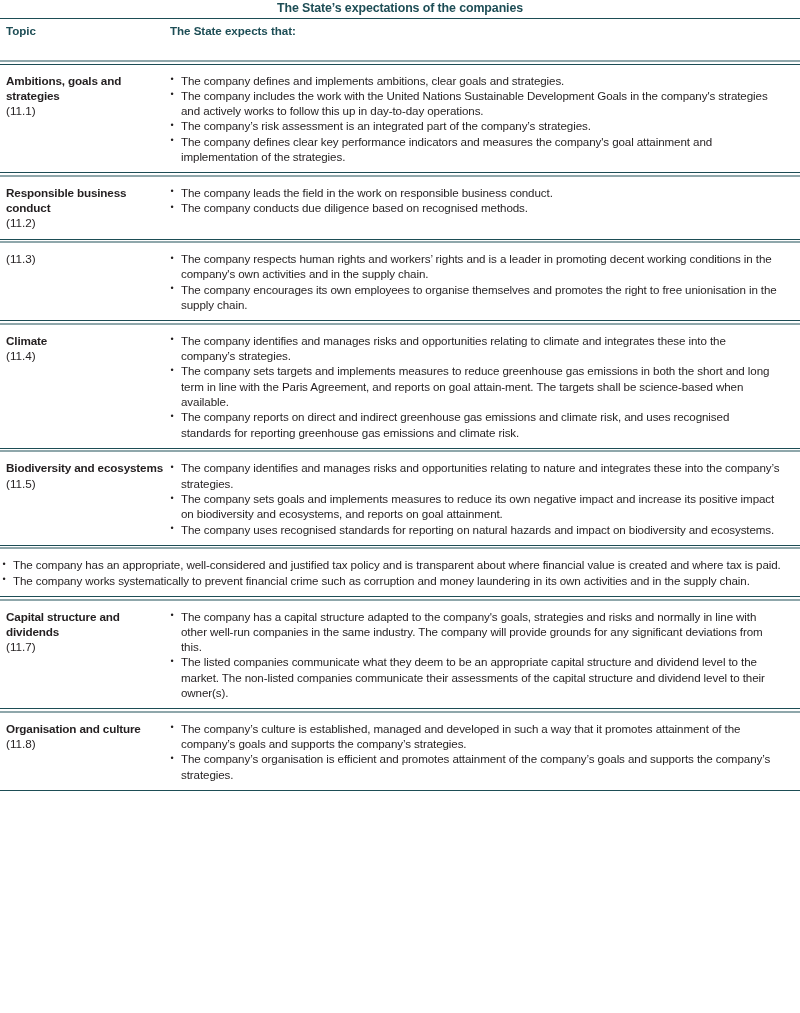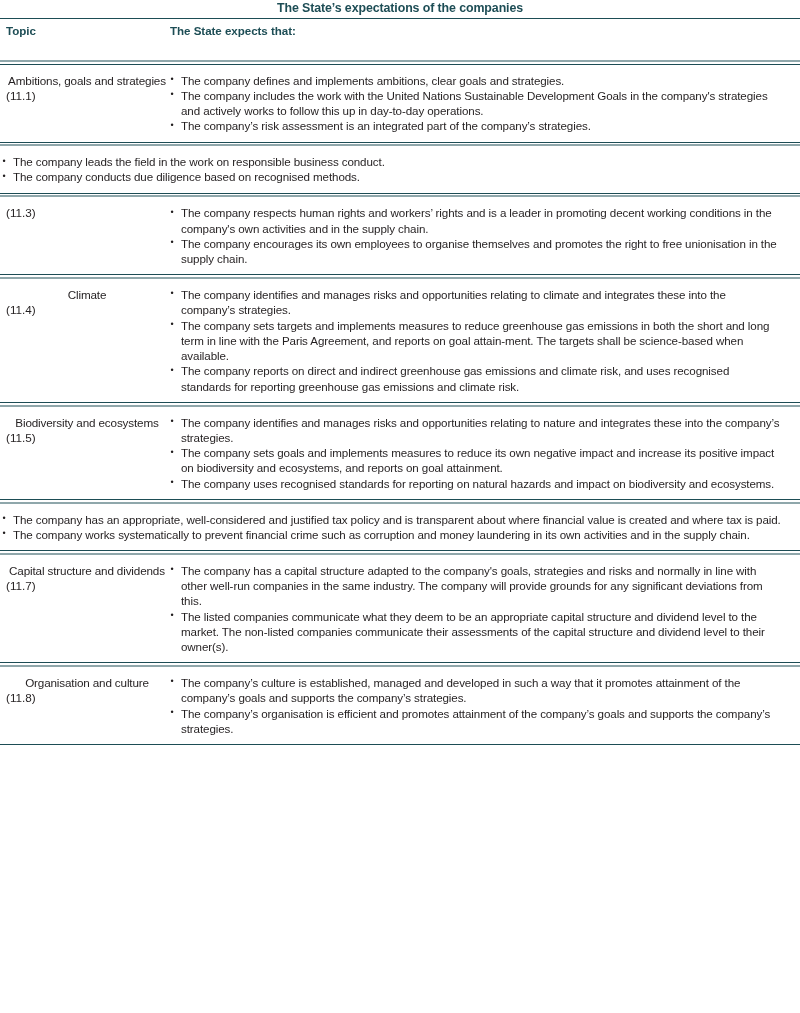--- a/index.html
+++ b/index.html
@@ -81,25 +81,24 @@
     box-sizing: border-box;
   }
   .topic-cell {
     width: 168px;
     flex: 0 0 168px;
     padding-left: 6px;
     box-sizing: border-box;
   }
   .topic-title {
     font-size: 11.7px;
-    font-weight: normal;
+    font-weight: bold;
     line-height: 15.3px;
     color: #231f20;
     letter-spacing: -0.15px;
-    text-align: center;
   }
   .topic-num {
     font-size: 11.7px;
     font-weight: normal;
     line-height: 15.3px;
     color: #231f20;
   }
   .topic-num.spaced { margin-top: 15.3px; }
 
   .expect-cell {
@@ -159,30 +158,35 @@
       <div class="row">
         <div class="topic-cell">
           <div class="topic-title">Ambitions, goals and strategies</div>
           <div class="topic-num">(11.1)</div>
         </div>
         <div class="expect-cell">
           <ul class="bullets">
             <li>The company defines and implements ambitions, clear goals and strategies.</li>
             <li>The company includes the work with the United Nations Sustainable Development Goals in the company's strategies and actively works to follow this up in day-to-day operations.</li>
             <li>The company’s risk assessment is an integrated part of the company’s strategies.</li>
-          </ul>
-        </div>
-      </div>
-      <div class="row-pad"></div>
-      <div class="rule-pair">
-        <div class="rule-dark"></div>
-        <div class="gap"></div>
-        <div class="rule-light"></div>
-      </div>
-      <div class="row">
+            <li>The company defines clear key performance indicators and measures the company's goal attainment and implementation of the strategies.</li>
+          </ul>
+        </div>
+      </div>
+      <div class="row-pad"></div>
+      <div class="rule-pair">
+        <div class="rule-dark"></div>
+        <div class="gap"></div>
+        <div class="rule-light"></div>
+      </div>
+      <div class="row">
+        <div class="topic-cell">
+          <div class="topic-title">Responsible business conduct</div>
+          <div class="topic-num">(11.2)</div>
+        </div>
         <div class="expect-cell">
           <ul class="bullets">
             <li>The company leads the field in the work on responsible business conduct.</li>
             <li>The company conducts due diligence based on recognised methods.</li>
           </ul>
         </div>
       </div>
       <div class="row-pad"></div>
       <div class="rule-pair">
         <div class="rule-dark"></div>

